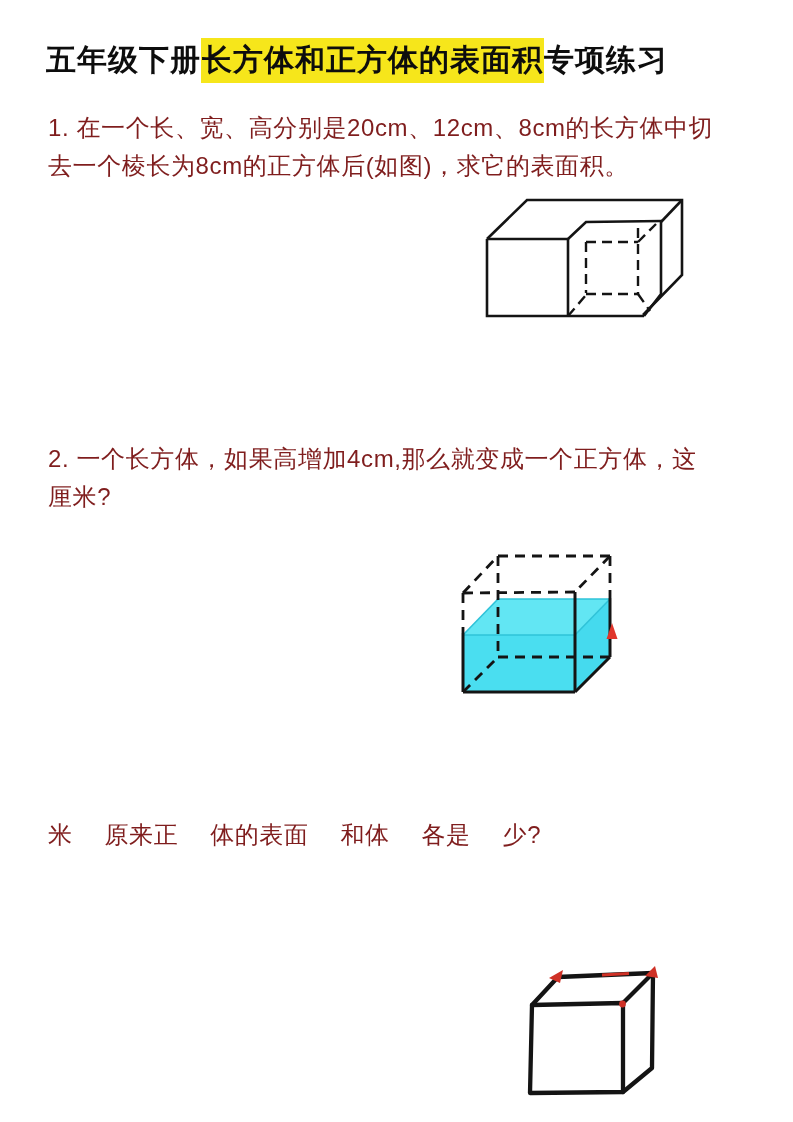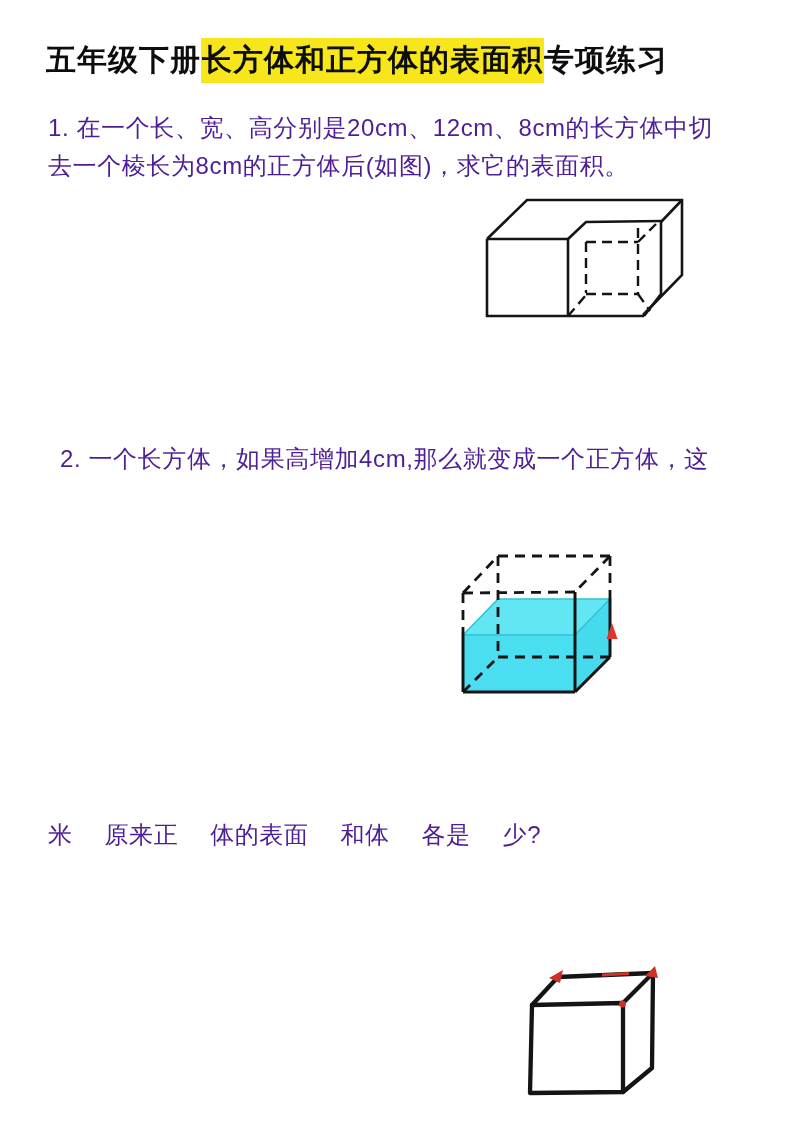--- a/index.html
+++ b/index.html
@@ -8,25 +8,25 @@
     font-family:"Liberation Sans","DejaVu Sans",sans-serif;color:#151515;
   }
   .title{
     position:absolute;left:0;top:38px;width:714px;margin:0;text-align:center;
     font-size:30px;line-height:44px;font-weight:700;letter-spacing:1px;color:#0d0d0d;
     white-space:nowrap;
   }
   .title .hl{background:#f6e61b;padding:5px 1px 7px 1px;}
   .problem{
     position:absolute;left:48px;width:720px;
-    font-size:24px;line-height:37.5px;letter-spacing:0.6px;font-weight:400;color:#4c1d95;
+    font-size:24px;line-height:37.5px;letter-spacing:0.6px;font-weight:400;color:#7f1d1d;
   }
   .problem .line{white-space:nowrap;}
   #p1{top:109px;}
-  #p2{top:440px;margin-left:12px;}
+  #p2{top:440px;}
   #p3{top:816px;}
   .fig{position:absolute;}
   #fig1{left:478px;top:188px;width:224px;height:142px;}
   #fig2{left:452px;top:546px;width:170px;height:156px;}
   #fig3{left:516px;top:960px;width:150px;height:144px;}
   .ln{fill:none;stroke:#141414;stroke-width:2.6;stroke-linejoin:miter;stroke-linecap:butt;}
   .dsh{fill:none;stroke:#141414;stroke-width:2.4;stroke-dasharray:10 6;stroke-linecap:butt;}
   .ln2{fill:none;stroke:#141414;stroke-width:3;}
   .dsh2{fill:none;stroke:#141414;stroke-width:2.8;stroke-dasharray:10 7;}
   .wedge{fill:none;stroke:#2fc3d9;stroke-width:1.6;}
@@ -60,20 +60,21 @@
       <path class="dsh" d="M638 228 L638 294"></path>
       <path class="dsh" d="M586 294 L638 294"></path>
       <path class="dsh" d="M568 316 L586 295"></path>
       <path class="dsh" d="M638 294 L650 311"></path>
       <path class="dsh" d="M638 242 L656 224"></path>
     </g>
   </svg>
 
   <div class="problem" id="p2">
     <div class="line">2. 一个长方体，如果高增加4cm,那么就变成一个正方体，这</div>
+    <div class="line">厘米?</div>
   </div>
 
   <svg class="fig" id="fig2" viewBox="452 546 170 156">
     <g>
       <polygon points="463,635 498,599 610,599 575,635" fill="#62e6f3"></polygon>
       <polygon points="463,635 575,635 575,692 463,692" fill="#4adef0"></polygon>
       <polygon points="575,635 610,599 610,657 575,692" fill="#45daee"></polygon>
       <path class="wedge" d="M498 599 L610 599"></path>
       <path class="wedge" d="M463 635 L498 599"></path>
       <path class="wedge" d="M463 635 L575 635"></path>

